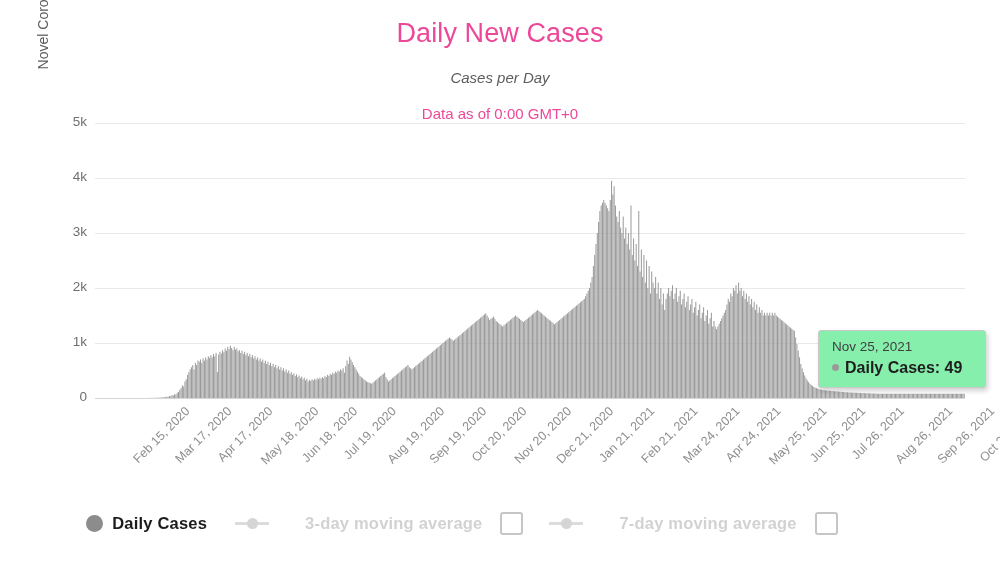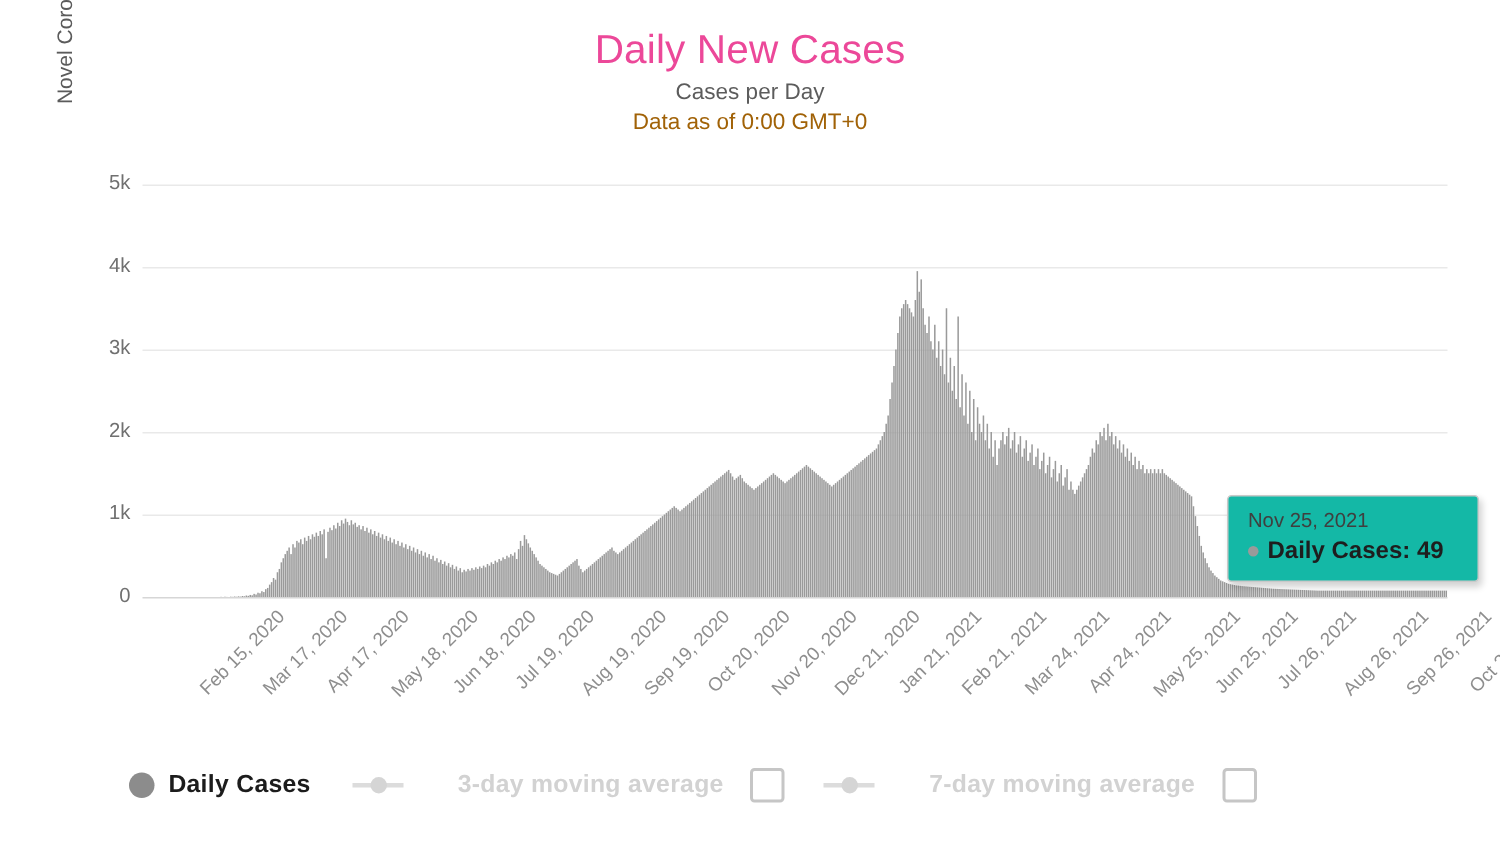--- a/index.html
+++ b/index.html
@@ -13,24 +13,24 @@
   }
   #root{position:relative;width:1000px;height:562px;}
 
   
   .title-block{position:absolute;left:0;top:18px;width:1000px;text-align:center;}
   .chart-title{
     font-size:27px;color:#ec4899;font-weight:400;letter-spacing:.1px;
     line-height:30px;margin:0;
   }
   .chart-subtitle{
-    font-size:15px;color:#5c5c5c;line-height:20px;margin:0;padding-top:4px;
+    font-size:15px;color:#5c5c5c;line-height:20px;margin:16px;padding-top:4px;font-style:italic;
   }
   .chart-subtitle2{
-    font-size:15px;color:#a16207;line-height:20px;margin:0;
+    font-size:15px;color:#ec4899;line-height:20px;margin:0;
   }
 
   
   .plot-area{
     position:absolute;
     left:95px;top:123px;
     width:870px;height:275px;
   }
   .gridline{
     position:absolute;left:0;width:870px;height:1px;background:#e9e9e9;
@@ -67,21 +67,21 @@
     white-space:nowrap;
     transform:rotate(-45deg);
     transform-origin:right top;
     text-align:right;
   }
 
   
   .tooltip{
     position:absolute;
     left:818px;top:330px;
-    background:#14b8a6;
+    background:#86efac;
     border:1px solid #c9c9c9;
     border-radius:3px;
     padding:7px 13px 9px 13px;
     box-shadow:2px 3px 5px rgba(0,0,0,.18);
     min-width:140px;
   }
   .tt-date{font-size:13.5px;color:#3f3f3f;line-height:18px;}
   .tt-row{display:flex;align-items:center;gap:6px;line-height:21px;margin-top:1px;}
   .tt-dot{width:7px;height:7px;border-radius:50%;background:#9a9a9a;display:inline-block;flex:0 0 auto;}
   .tt-label{font-size:16px;color:#1e1e1e;font-weight:700;}

